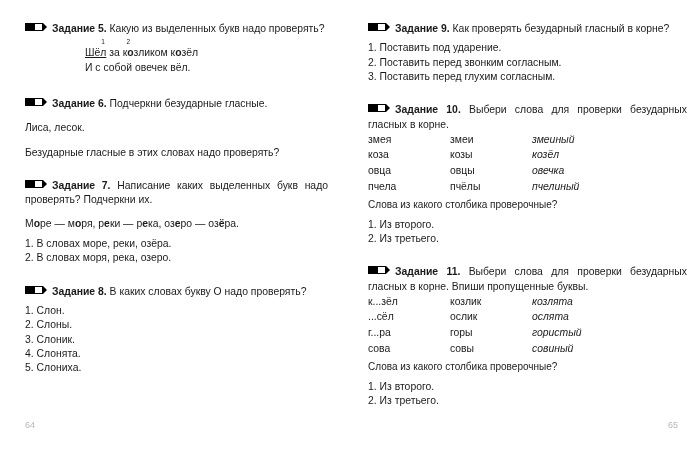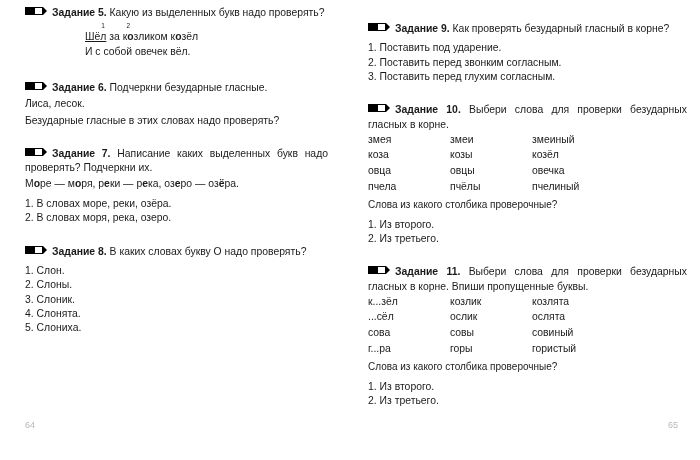--- a/index.html
+++ b/index.html
@@ -20,21 +20,21 @@
     height: 460px;
     display: flex;
   }
   .page {
     position: relative;
     box-sizing: border-box;
     height: 460px;
   }
   .page-left {
     width: 350px;
-    padding: 6px 22px 0 25px;
+    padding: 22px 22px 0 25px;
   }
   .page-right {
     width: 350px;
     padding: 22px 13px 0 18px;
   }
   .task {
     margin-bottom: 11px;
   }
   .task-head {
     font-size: 10.4px;
@@ -82,21 +82,21 @@
     font-weight: bold;
   }
   .task-text {
     font-size: 10.4px;
   }
   .body-line {
     font-size: 10.4px;
     line-height: 14.4px;
     text-align: justify;
     text-justify: inter-word;
-    margin-top: 2px;
+    margin-top: 10px;
   }
   .body-line.nojust {
     text-align: left;
   }
   .opts {
     margin-top: 5px;
   }
   .opt {
     font-size: 10.4px;
     line-height: 14.4px;
@@ -134,20 +134,21 @@
     display: flex;
     font-size: 10.4px;
     line-height: 15.6px;
   }
   .wordcell {
     width: 82px;
     flex: 0 0 82px;
   }
   .wordcell:last-child {
     width: auto;
+    font-style: italic;
   }
   .question-line {
     font-size: 10px;
     line-height: 14.4px;
     margin-top: 2px;
   }
   .folio {
     position: absolute;
     bottom: 30px;
     font-size: 9px;
@@ -297,29 +298,29 @@
             <div class="wordcell">к...зёл</div>
             <div class="wordcell">козлик</div>
             <div class="wordcell">козлята</div>
           </div>
           <div class="wordrow">
             <div class="wordcell">...сёл</div>
             <div class="wordcell">ослик</div>
             <div class="wordcell">ослята</div>
           </div>
           <div class="wordrow">
+            <div class="wordcell">г...ра</div>
+            <div class="wordcell">горы</div>
+            <div class="wordcell">гористый</div>
+          </div>
+          <div class="wordrow">
             <div class="wordcell">сова</div>
             <div class="wordcell">совы</div>
             <div class="wordcell">совиный</div>
           </div>
-          <div class="wordrow">
-            <div class="wordcell">г...ра</div>
-            <div class="wordcell">горы</div>
-            <div class="wordcell">гористый</div>
-          </div>
         </div>
       <div class="question-line">Слова из какого столбика проверочные?</div>
       <div class="opts">
         <div class="opt">1. Из второго.</div>
         <div class="opt">2. Из третьего.</div>
       </div>
     </div>
 
     <div class="folio folio-right">65</div>
   </div>

